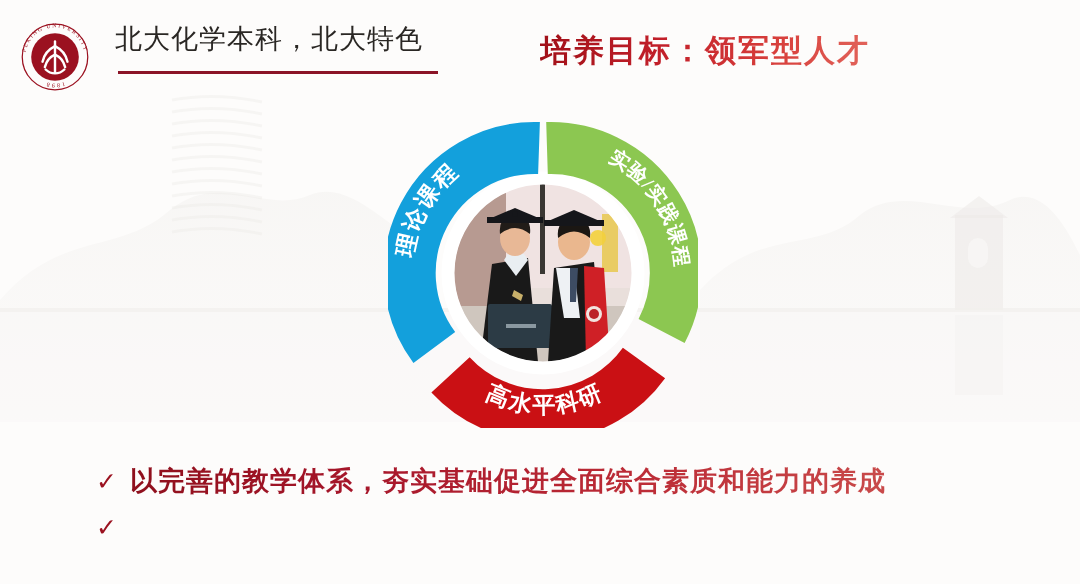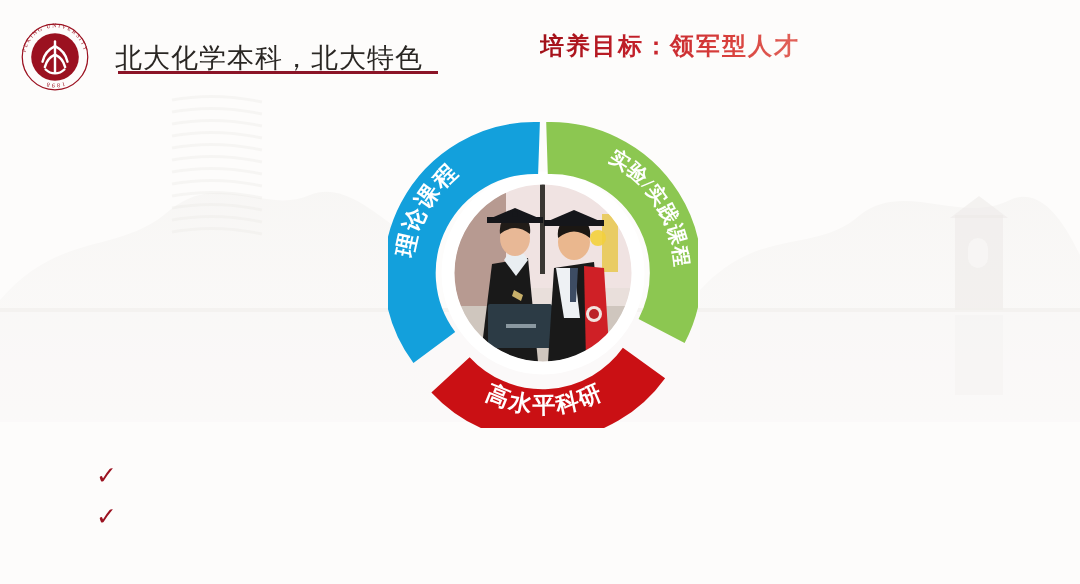--- a/index.html
+++ b/index.html
@@ -16,33 +16,33 @@
   
   .wm{position:absolute;inset:0;overflow:hidden;pointer-events:none;}
   .wm svg{position:absolute;inset:0;width:100%;height:100%;}
 
   
   .header{position:absolute;left:0;top:0;width:1080px;height:110px;}
 
   .logo{position:absolute;left:16px;top:18px;width:78px;height:78px;}
 
   .htitle{
-    position:absolute;left:115px;top:40px;
+    position:absolute;left:115px;top:21px;
     font-size:27px;font-weight:400;color:#2a2724;
     letter-spacing:1px;white-space:nowrap;
     font-family:Liberation Serif, serif;
   }
   .hrule{
     position:absolute;left:118px;top:71px;width:320px;height:3px;
     background:#8b1427;
   }
 
   .slide-title{
     position:absolute;left:540px;top:30px;
-    font-size:24px;font-weight:bold;white-space:nowrap;
+    font-size:31px;font-weight:bold;white-space:nowrap;
     letter-spacing:2px;
     background:linear-gradient(100deg,#a01018 0%,#c3202a 38%,#d8403c 72%,#e2655c 100%);
     -webkit-background-clip:text;background-clip:text;
     color:transparent;-webkit-text-fill-color:transparent;
     font-family:Liberation Sans, sans-serif;
   }
 
   
   .donut-wrap{position:absolute;left:388px;top:118px;width:310px;height:310px;}
   .donut-wrap svg{width:310px;height:310px;display:block;}
@@ -212,19 +212,20 @@
       </text>
       <text class="seg-label">
         <textPath href="#arcRes" startOffset="50%" text-anchor="middle">高水平科研</textPath>
       </text>
     </svg>
   </div>
 
   <div class="bullets">
     <div class="bullet">
       <span class="chk">✓</span>
+      <span class="btxt">以完善的教学体系，夯实基础促进全面综合素质和能力的养成</span>
     </div>
     <div class="bullet">
       <span class="chk">✓</span>
     </div>
   </div>
 
 </div>
 
 </body></html>

